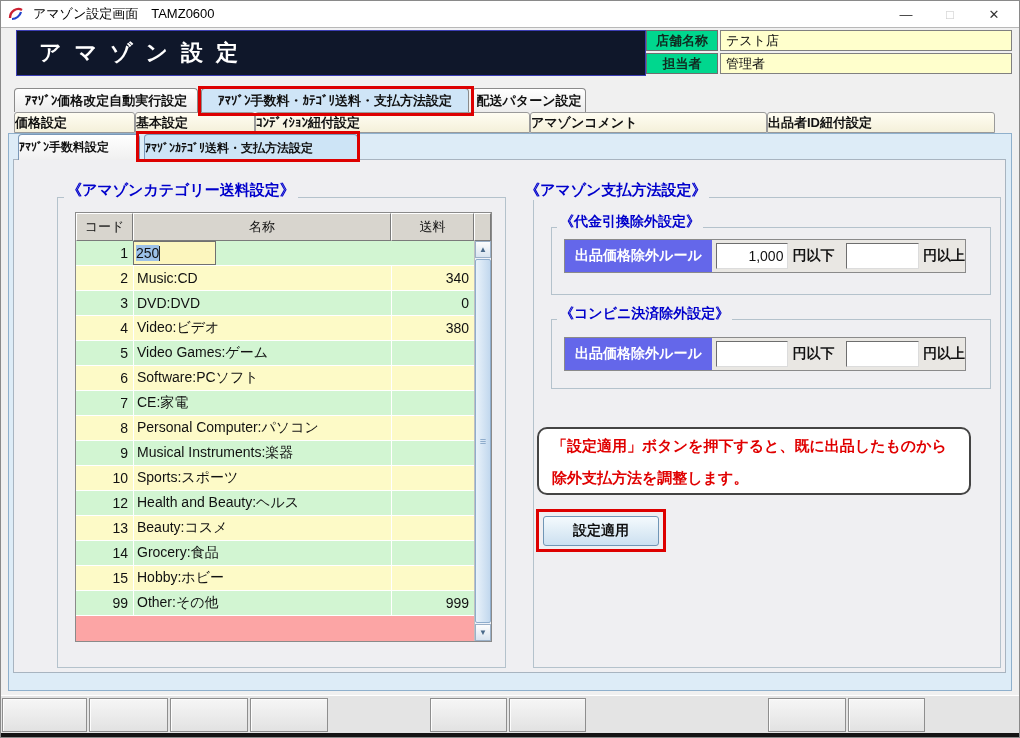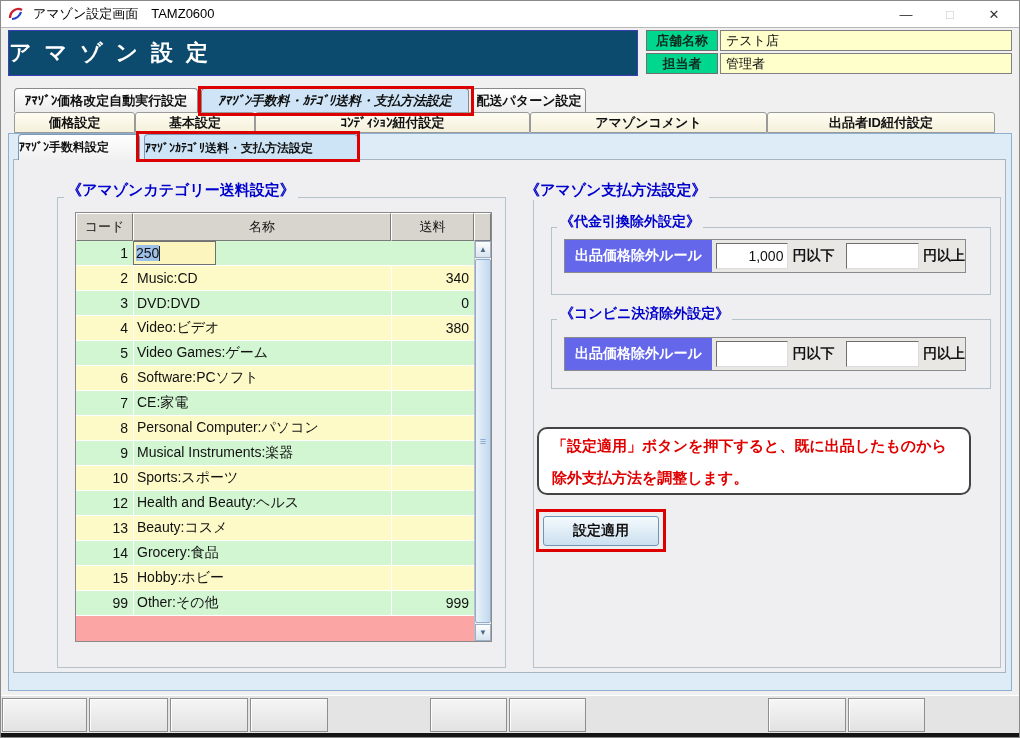--- a/index.html
+++ b/index.html
@@ -17,43 +17,43 @@
   .titlebar { position:absolute; left:0; top:0; width:1020px; height:28px;
     background:#ffffff; border-bottom:1px solid #b8b8b8; display:flex; align-items:center; }
   .app-icon { margin-left:8px; width:17px; height:17px; }
   .title-text { margin-left:8px; font-size:13px; color:#000; white-space:pre; }
   .caption-buttons { position:absolute; right:4px; top:0; height:28px; display:flex; }
   .cap-btn { width:44px; height:28px; display:flex; align-items:center; justify-content:center;
     font-size:13px; color:#333; cursor:default; }
   .cap-btn.disabled { color:#c8c8c8; }
 
   
-  .banner { position:absolute; left:8px; top:30px; width:630px; height:46px;
-    background:#0c4a6e; border:1px solid #3c3eb4; color:#fff; font-size:22px; font-weight:bold;
-    letter-spacing:13px; display:flex; align-items:center; white-space:nowrap; }
+  .banner { position:absolute; left:16px; top:30px; width:630px; height:46px;
+    background:#0f172a; border:1px solid #3c3eb4; color:#fff; font-size:22px; font-weight:bold;
+    letter-spacing:13px; display:flex; align-items:center; padding-left:22px; white-space:nowrap; }
   .info-label { position:absolute; left:646px; width:72px; height:21px; background:#00d78e;
     border:1px solid #6f6f6f; font-size:13px; font-weight:bold; color:#102a20;
     display:flex; align-items:center; justify-content:center; white-space:nowrap; }
   .info-value { position:absolute; left:720px; width:292px; height:21px; background:#ffffcc;
     border:1px solid #808080; font-size:13px; display:flex; align-items:center; padding-left:5px; white-space:nowrap; }
 
   
   .tabstrip1 { position:absolute; left:14px; top:88px; height:24px; display:flex; gap:3px; }
   .tabstrip1 .tab { height:24px; border:1px solid #8a8a8a; border-bottom:none; border-radius:4px 4px 0 0;
     background:linear-gradient(#ffffff,#ececec); font-size:13px; font-weight:bold;
     display:flex; align-items:center; justify-content:center; white-space:nowrap; overflow:hidden; }
   .tabstrip1 .tab:nth-of-type(1){ width:184px; }
   .tabstrip1 .tab:nth-of-type(2){ width:268px; }
   .tabstrip1 .tab:nth-of-type(3){ width:114px; }
-  .tabstrip1 .tab.selected { background:#cfe5f7;font-style:italic; }
+  .tabstrip1 .tab.selected { background:#cfe5f7; }
 
   .tabstrip2 { position:absolute; left:14px; top:112px; height:21px; display:flex; }
   .tabstrip2 .tab { height:21px; border:1px solid #9a9a9a; border-radius:3px 3px 0 0;
     background:linear-gradient(#fffdf2,#f4f0da); font-size:13px; font-weight:bold;
-    display:flex; align-items:center; justify-content:center; white-space:nowrap; overflow:hidden; }
+    display:flex; align-items:center; justify-content:flex-start; white-space:nowrap; overflow:hidden; }
   .tabstrip2 .tab:nth-of-type(1){ width:121px; }
   .tabstrip2 .tab:nth-of-type(2){ width:120px; }
   .tabstrip2 .tab:nth-of-type(3){ width:275px; }
   .tabstrip2 .tab:nth-of-type(4){ width:237px; }
   .tabstrip2 .tab:nth-of-type(5){ width:228px; }
 
   .page-outer { position:absolute; left:8px; top:133px; width:1004px; height:558px;
     background:#ddecf7; border:1px solid #8fb0cc; }
   .page-inner { position:absolute; left:13px; top:159px; width:993px; height:514px;
     background:#efeff2; border:1px solid #a8b4c0; z-index:1; }

